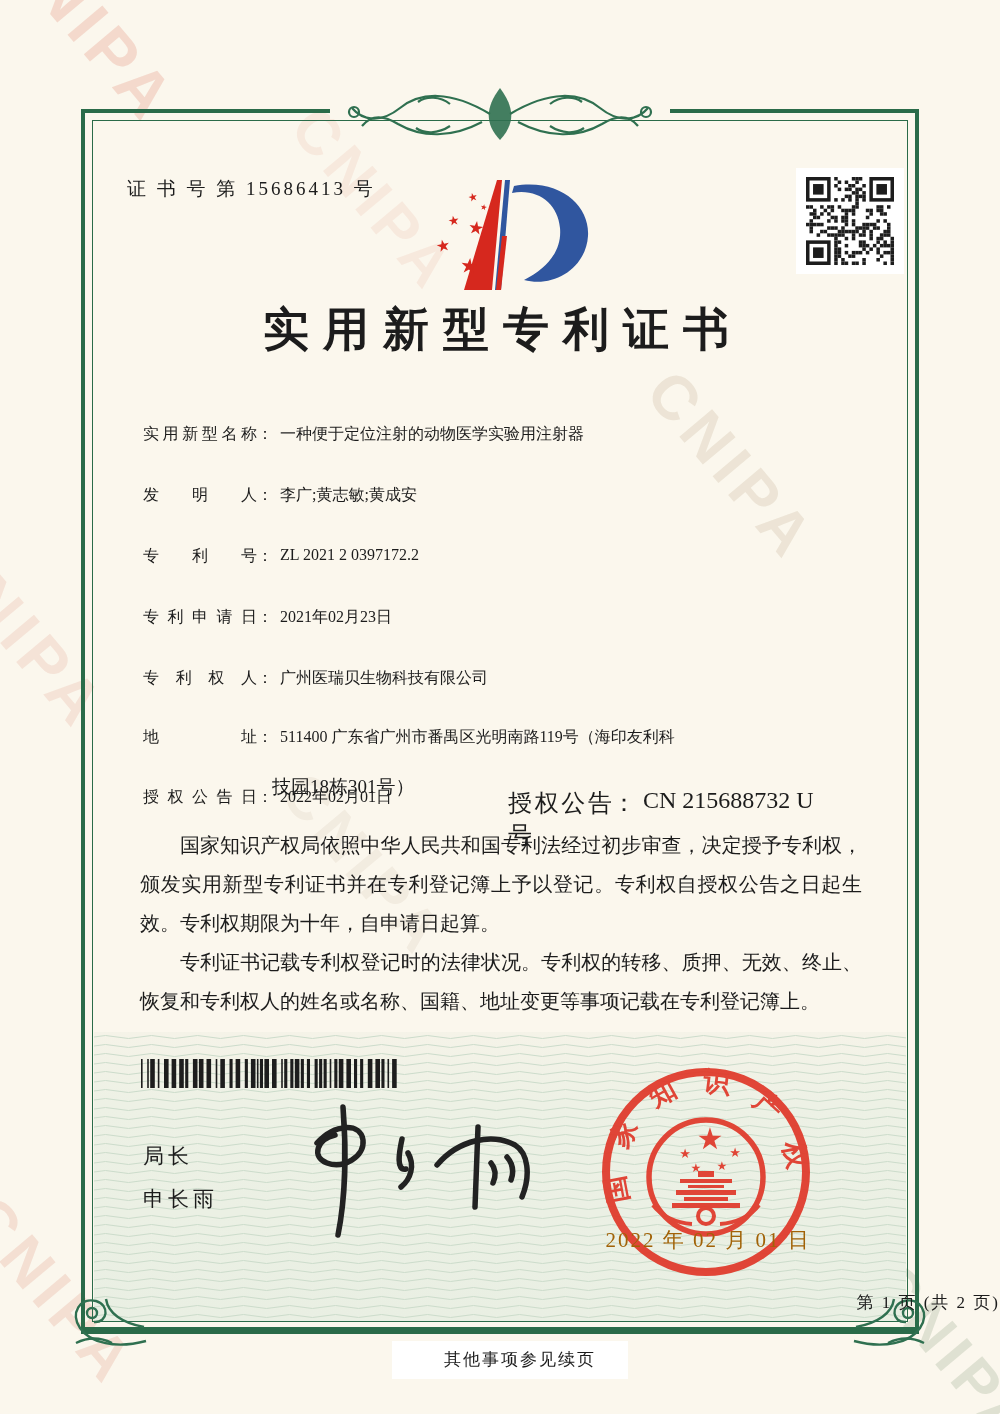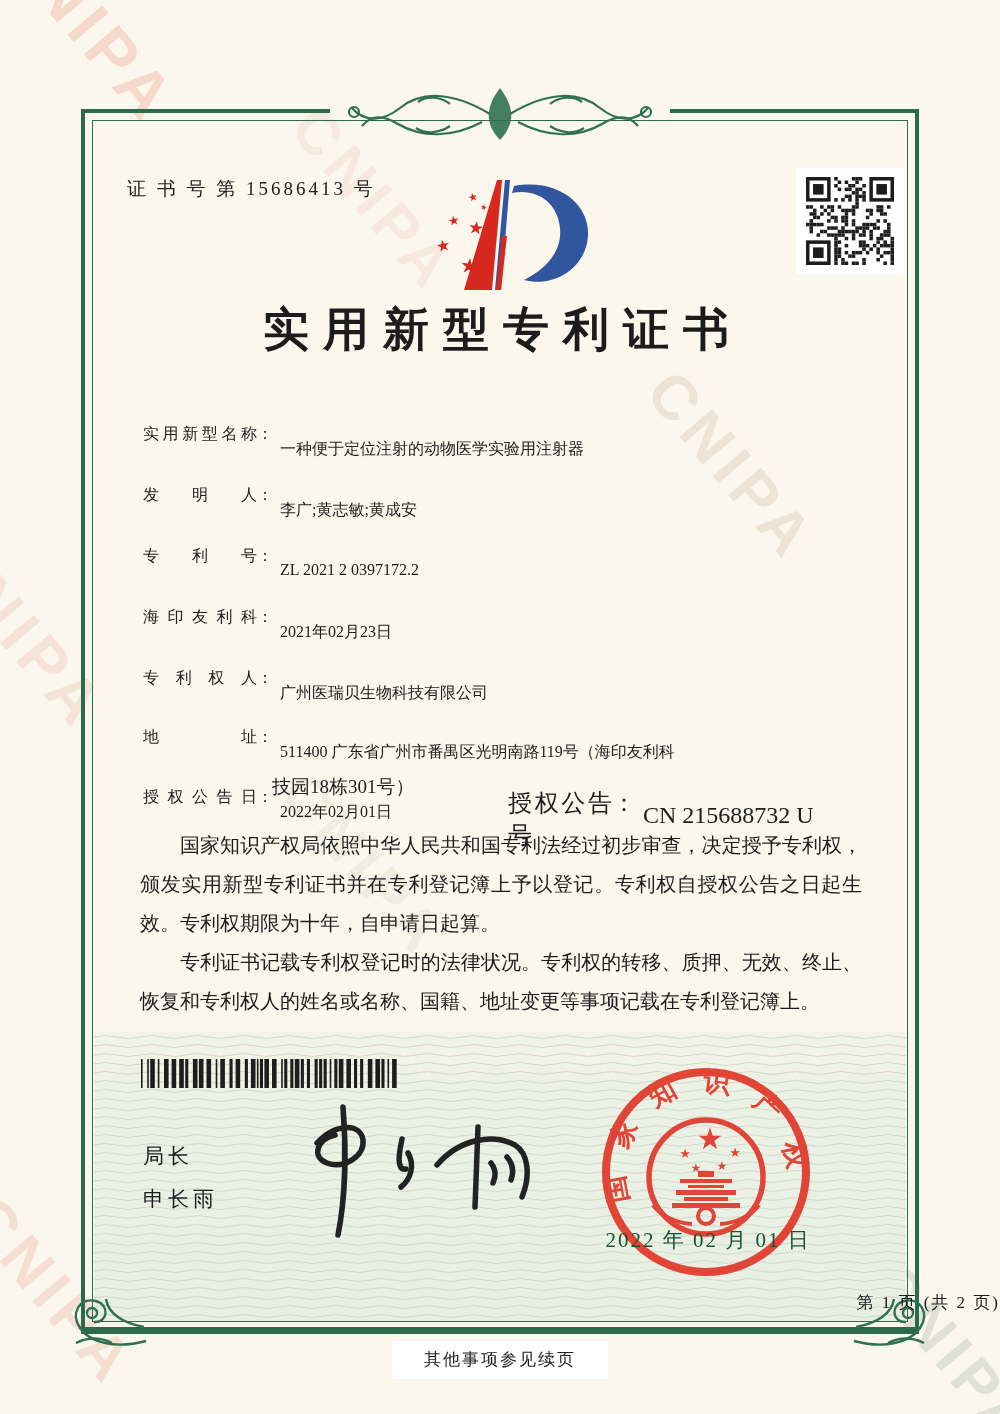--- a/index.html
+++ b/index.html
@@ -9,36 +9,36 @@
       font-weight:700;letter-spacing:7px;transform:rotate(50deg);white-space:nowrap;pointer-events:none;}
   .frame-outer{position:absolute;left:81px;top:109px;width:830px;height:1214px;
       border:4px solid #2a6b49;border-bottom-width:7px;}
   .frame-inner{position:absolute;left:92px;top:120px;width:814px;height:1200px;border:1px solid #2a6b49;}
   .certno{position:absolute;left:127px;top:176px;font-size:19px;letter-spacing:3px;}
   .title{position:absolute;left:0;top:299px;width:100%;text-align:center;font-size:46px;
       font-weight:700;letter-spacing:14px;padding-left:6px;box-sizing:border-box;}
   .field{position:absolute;left:143px;font-size:16px;display:flex;align-items:flex-start;}
   .flabel{display:inline-block;width:114px;text-align:justify;text-align-last:justify;}
   .fcolon{display:inline-block;margin-right:7px;}
-  .fvalue{display:inline-block;white-space:nowrap;margin-top:15px;}
+  .fvalue{display:inline-block;white-space:nowrap;}
   .addr2{position:absolute;left:272px;top:754px;font-size:19px;margin-top:20px;}
   .grantno{position:absolute;left:508px;top:787px;font-size:24px;display:flex;}
   .grantno .flabel{width:104px;}
   .body-text{position:absolute;left:140px;top:826px;width:722px;font-size:20px;
       line-height:39px;text-align:justify;}
   .body-text p{margin:0;text-indent:2em;}
   .waves-zone{position:absolute;left:94px;top:1032px;width:812px;height:290px;
       background:linear-gradient(180deg,#f5f3e8 0%,#edf1e5 25%,#e9efe3 100%);overflow:hidden;}
   .signer{position:absolute;left:143px;font-size:21px;
       font-family:"Liberation Sans","DejaVu Sans",sans-serif;letter-spacing:4px;}
   .seal-date{position:absolute;left:598px;top:1226px;width:220px;text-align:center;
-      font-size:21px;letter-spacing:2px;color:#14532d;z-index:6;}
+      font-size:21px;letter-spacing:2px;color:#a16207;z-index:6;}
   .page-footer{position:absolute;left:0;top:1291px;width:100%;text-align:right;font-size:17px;letter-spacing:2px;}
   .cont-box{position:absolute;left:392px;top:1341px;width:216px;height:38px;background:#ffffff;
-      text-align:center;line-height:38px;font-size:17px;letter-spacing:2px;}
+      text-align:center;line-height:38px;font-size:17px;letter-spacing:2px;padding-left:20px;}
   .qr-wrap{position:absolute;left:796px;top:168px;width:108px;height:106px;background:#fff;}
   .logo{position:absolute;left:430px;top:174px;width:184px;height:120px;}
   .logo .star{position:absolute;color:#d6281e;line-height:1;}
   svg{display:block;}
 </style>
 </head>
 <body>
 
 <div class="page">
 
@@ -356,21 +356,21 @@
     <span class="flabel">发明人</span>
       <span class="fcolon">：</span>
     <span class="fvalue">李广;黄志敏;黄成安</span>
   </div>
   <div class="field" style="top:546px;">
     <span class="flabel">专利号</span>
       <span class="fcolon">：</span>
     <span class="fvalue">ZL 2021 2 0397172.2</span>
   </div>
   <div class="field" style="top:607px;">
-    <span class="flabel">海印友利科</span>
+    <span class="flabel">专利申请日</span>
       <span class="fcolon">：</span>
     <span class="fvalue">2021年02月23日</span>
   </div>
   <div class="field" style="top:668px;justify-content:space-between;">
     <span class="flabel">专利权人</span>
       <span class="fcolon">：</span>
     <span class="fvalue">广州医瑞贝生物科技有限公司</span>
   </div>
   <div class="field" style="top:727px;">
     <span class="flabel">地址</span>

